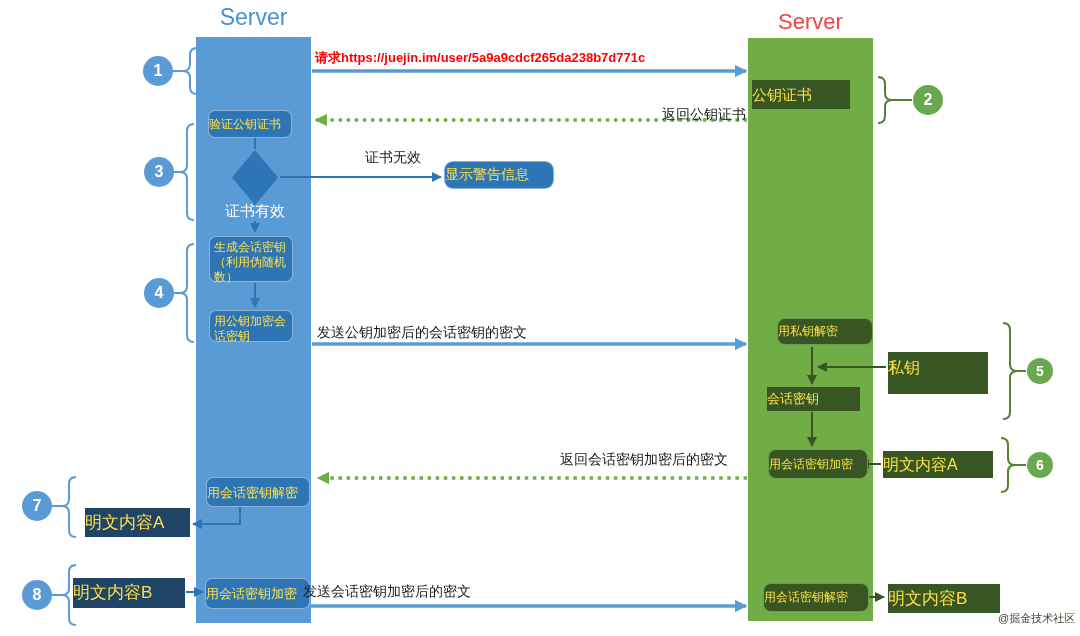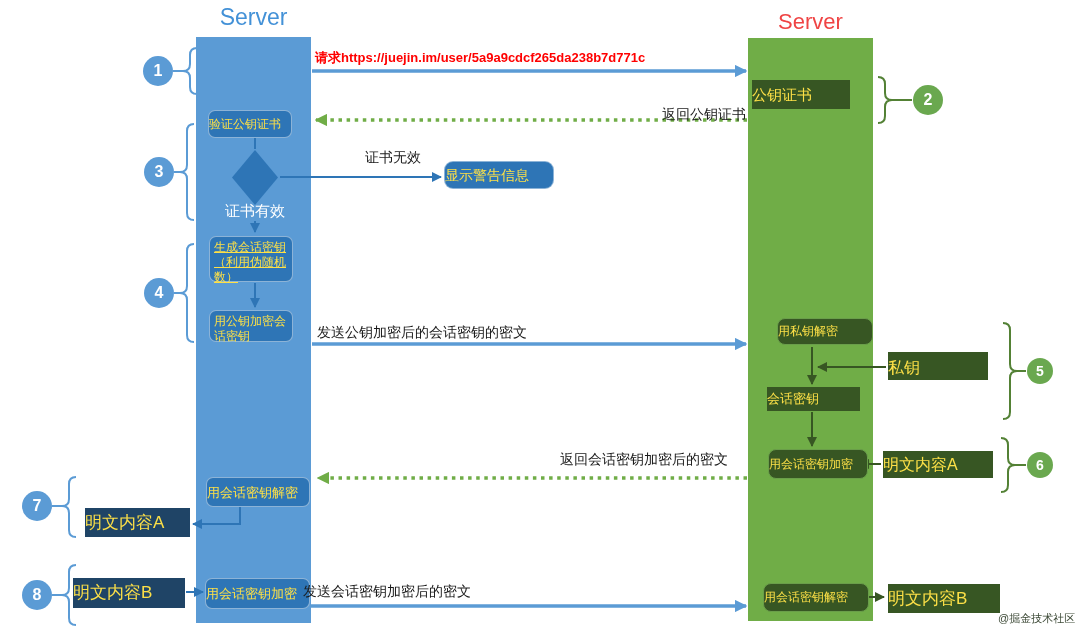--- a/index.html
+++ b/index.html
@@ -91,31 +91,31 @@
     <line x1="892" y1="100" x2="912" y2="100" stroke="#538135" stroke-width="2"></line>
     <path d="M1003,323 Q1010,323 1010,330 L1010,364 Q1010,371 1017,371 Q1010,371 1010,378 L1010,412 Q1010,419 1003,419" fill="none" stroke="#538135" stroke-width="2"></path>
     <line x1="1017" y1="371" x2="1026" y2="371" stroke="#538135" stroke-width="2"></line>
     <path d="M1001,438 Q1008,438 1008,445 L1008,458 Q1008,465 1015,465 Q1008,465 1008,472 L1008,485 Q1008,492 1001,492" fill="none" stroke="#538135" stroke-width="2"></path>
     <line x1="1015" y1="465" x2="1026" y2="465" stroke="#538135" stroke-width="2"></line>
   </svg>
 
   <div class="node cbox" style="left:208px;top:110px;width:84px;height:28px;font-size:12px;line-height:27px;">验证公钥证书</div>
   <div class="diamond"></div>
   <div class="valid-lbl" style="left:220px;top:202px;width:70px;">证书有效</div>
-  <div class="node cbox" style="left:444px;top:161px;width:110px;height:28px;font-size:14px;line-height:27px;border-radius:9px;">显示警告信息</div>
-  <div class="node cbox wrap2" style="left:209px;top:236px;width:84px;height:46px;font-size:12px;line-height:1.25;padding:3px 4px;text-decoration:underline;">生成会话密钥（利用伪随机数）</div>
+  <div class="node cbox" style="left:444px;top:161px;width:110px;height:28px;font-size:14px;line-height:27px;border-radius:9px;font-family:Liberation Mono, monospace;">显示警告信息</div>
+  <div class="node cbox wrap2" style="left:209px;top:236px;width:84px;height:46px;font-size:12px;line-height:1.25;padding:3px 4px;">生成会话密钥（利用伪随机数）</div>
   <div class="node cbox wrap2" style="left:209px;top:310px;width:84px;height:32px;font-size:12px;line-height:1.25;padding:3px 4px;">用公钥加密会话密钥</div>
   <div class="node cbox" style="left:206px;top:477px;width:104px;height:30px;font-size:13px;line-height:29px;">用会话密钥解密</div>
   <div class="node cbox" style="left:205px;top:578px;width:105px;height:31px;font-size:13px;line-height:30px;">用会话密钥加密</div>
   <div class="node nbox" style="left:85px;top:508px;width:105px;height:29px;font-size:17px;line-height:29px;">明文内容A</div>
   <div class="node nbox" style="left:73px;top:578px;width:112px;height:30px;font-size:17px;line-height:30px;">明文内容B</div>
 
   <div class="node sbox" style="left:752px;top:80px;width:98px;height:29px;font-size:15px;line-height:29px;">公钥证书</div>
   <div class="node sbox rd" style="left:766px;top:318px;width:96px;height:27px;font-size:12px;line-height:25px;">用私钥解密</div>
-  <div class="node sbox" style="left:888px;top:352px;width:100px;height:28px;font-size:16px;line-height:31px;">私钥</div>
+  <div class="node sbox" style="left:888px;top:352px;width:100px;height:42px;font-size:16px;line-height:31px;">私钥</div>
   <div class="node sbox" style="left:767px;top:387px;width:93px;height:24px;font-size:13px;line-height:24px;">会话密钥</div>
   <div class="node sbox rd" style="left:757px;top:449px;width:100px;height:30px;font-size:12px;line-height:28px;">用会话密钥加密</div>
   <div class="node sbox" style="left:883px;top:451px;width:110px;height:27px;font-size:16px;line-height:27px;">明文内容A</div>
   <div class="node sbox rd" style="left:752px;top:583px;width:106px;height:29px;font-size:12px;line-height:27px;">用会话密钥解密</div>
   <div class="node sbox" style="left:888px;top:584px;width:112px;height:29px;font-size:17px;line-height:29px;">明文内容B</div>
 
   <div class="lbl lbl-red" style="left:315px;top:49px;text-align:center;">请求https://juejin.im/user/5a9a9cdcf265da238b7d771c</div>
   <div class="lbl" style="left:600px;top:98px;width:146px;text-align:right;margin-top:8px;">返回公钥证书</div>
   <div class="lbl" style="left:353px;top:149px;width:80px;text-align:center;">证书无效</div>
   <div class="lbl" style="left:317px;top:324px;">发送公钥加密后的会话密钥的密文</div>

